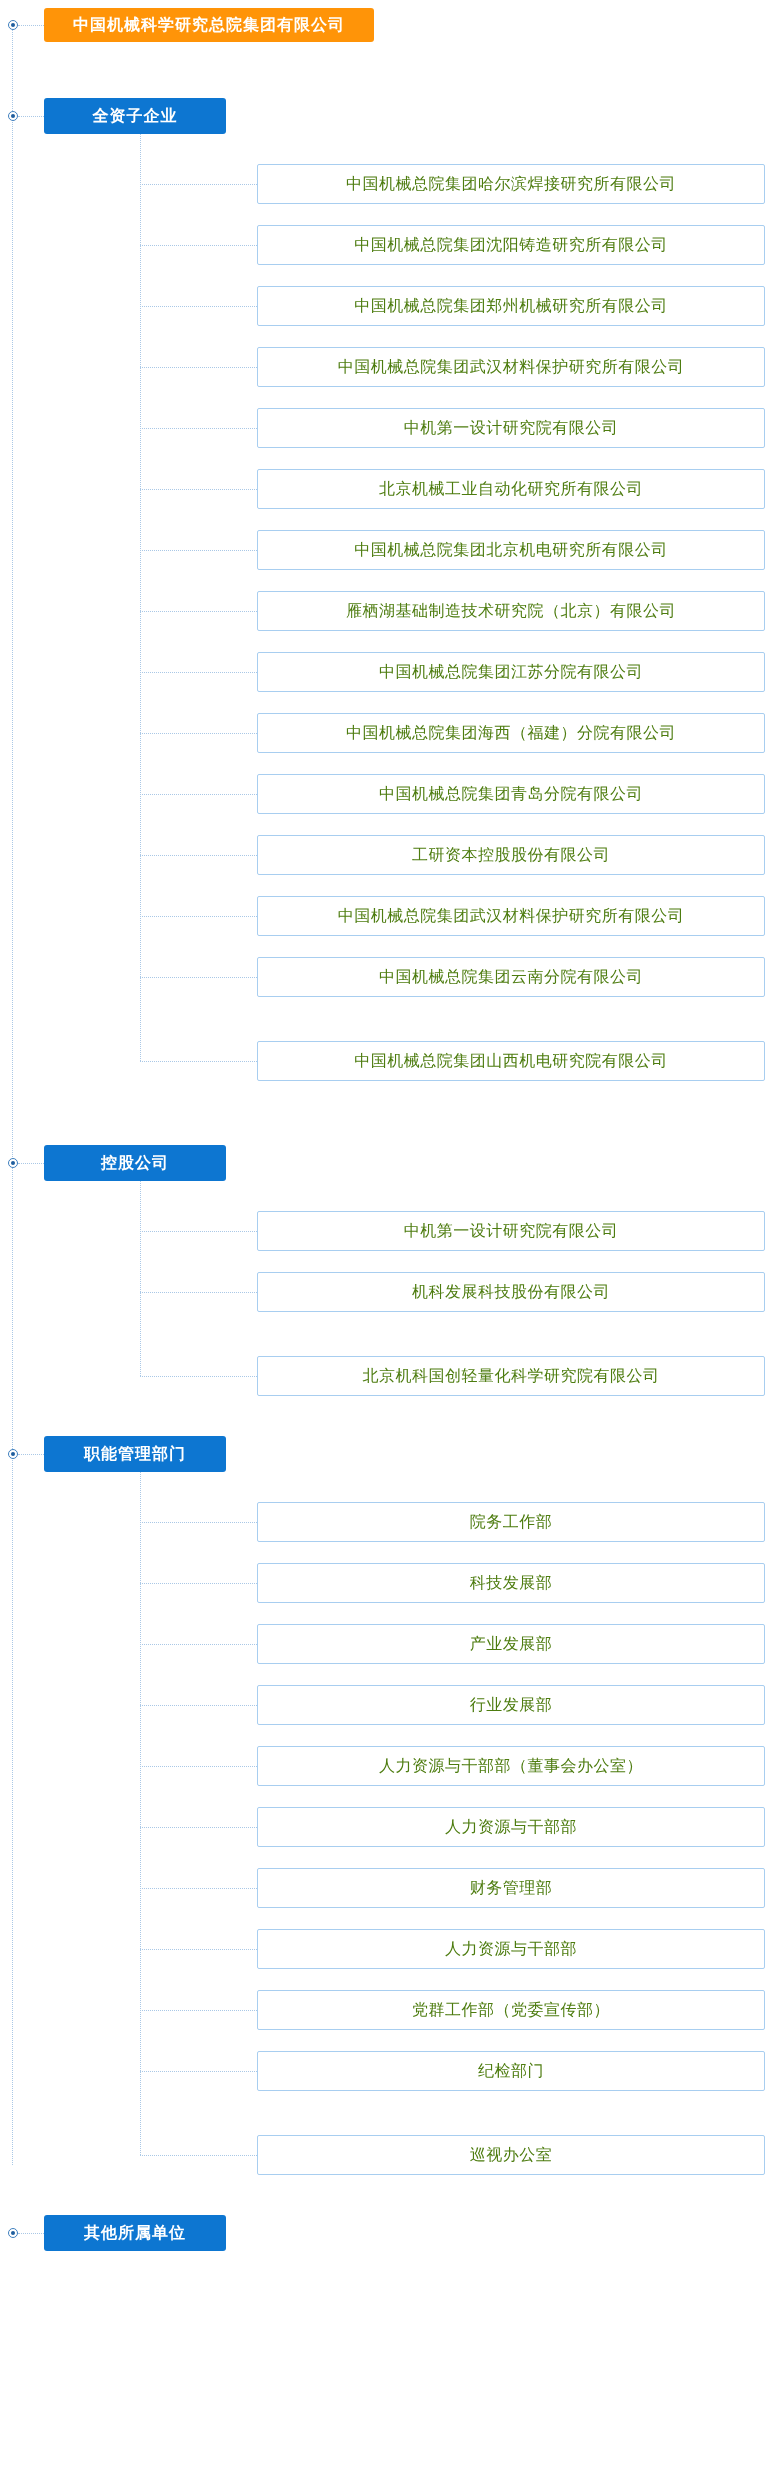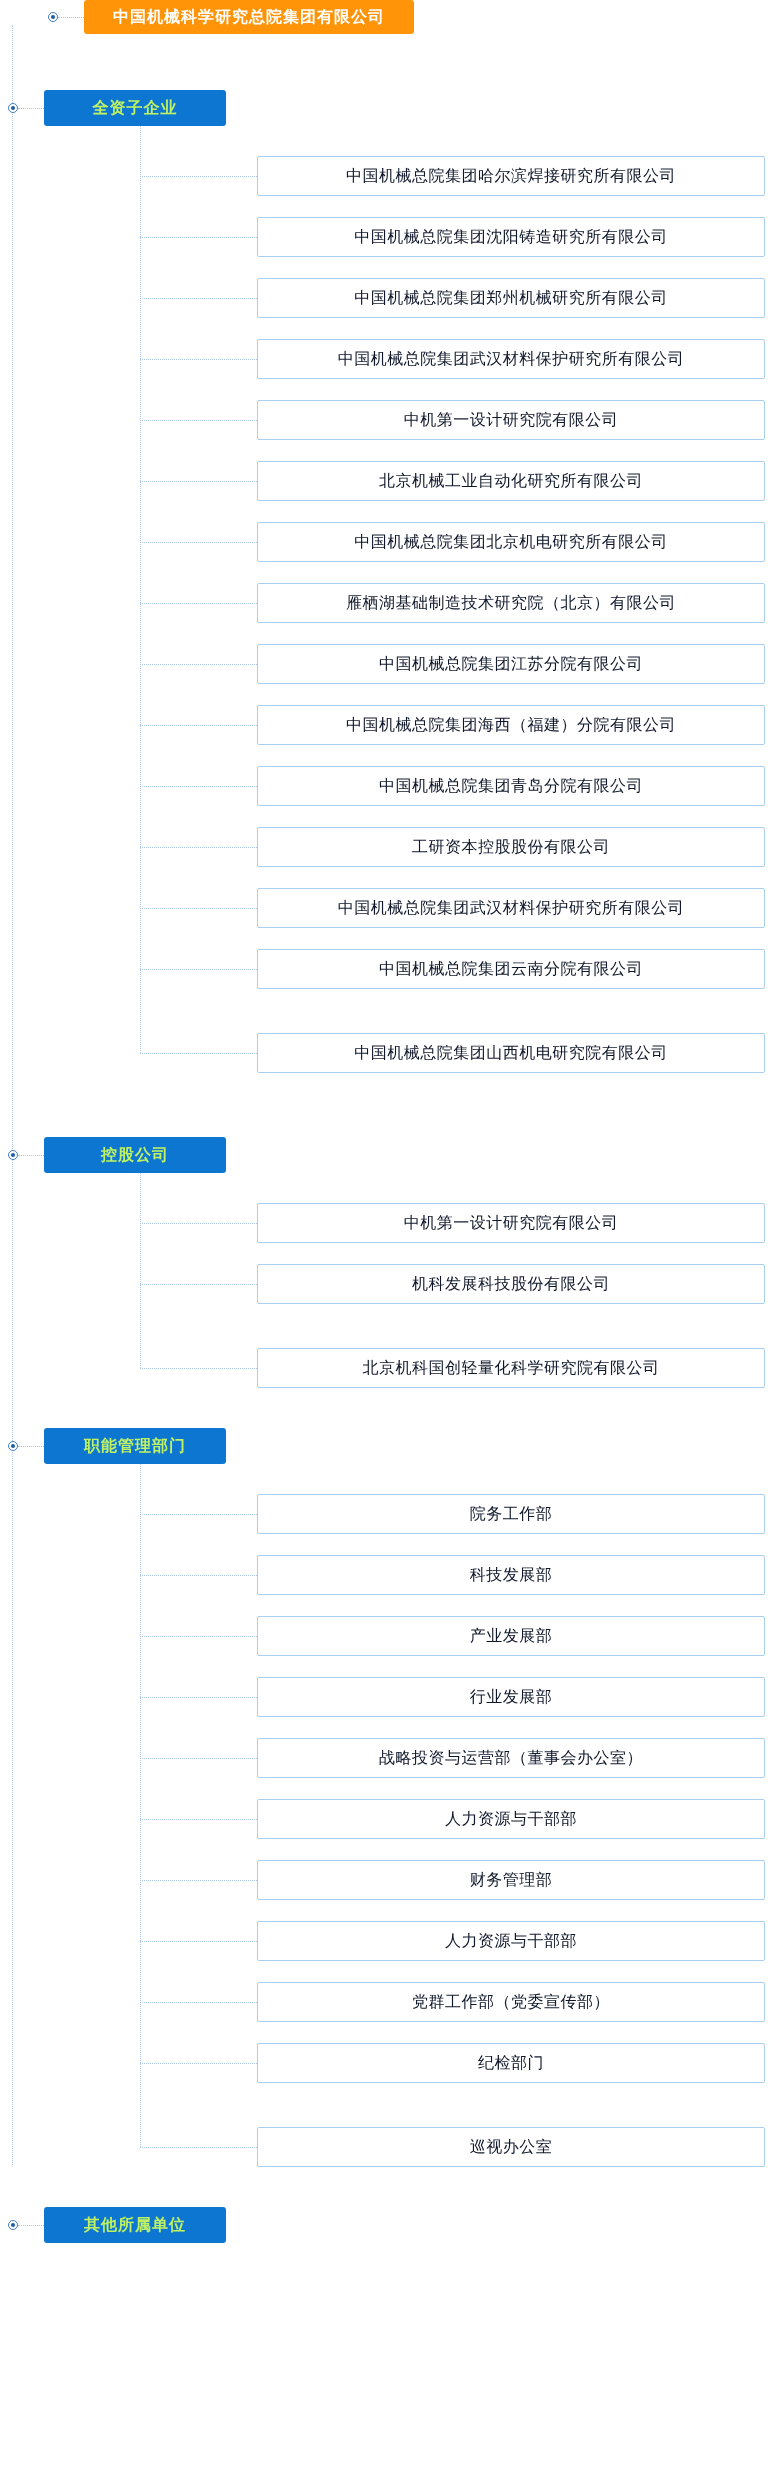--- a/index.html
+++ b/index.html
@@ -4,52 +4,52 @@
 <style>
   * { margin:0; padding:0; box-sizing:border-box; }
   html,body { background:#fff; }
   body { font-family:"Liberation Sans","DejaVu Sans",sans-serif; }
   .chart { position:relative; width:779px; height:2466px; background:#fff; overflow:hidden; }
 
   
   .trunk { position:absolute; left:12px; top:25px; height:2140px; border-left:1px dotted #aac8e6; z-index:0; }
 
   .node-row { display:flex; align-items:center; position:relative; z-index:1; }
-  .root-row { height:34px;padding-left:40px; }
+  .root-row { margin-top:8px; height:34px; }
   .cat-row  { height:36px; }
   .g56 { margin-top:56px; }
   .g64 { margin-top:64px; }
   .g40 { margin-top:40px; }
 
   
   .bullet { flex:none; width:10px; height:10px; margin-left:8px; border:1px solid #3f7fbe;
             border-radius:50%; background:#fff; position:relative; z-index:2; cursor:pointer; }
   .bullet::after { content:""; position:absolute; left:2px; top:2px; width:4px; height:4px;
             border-radius:50%; background:#1f5e9e; }
 
   .hlink { flex:none; width:26px; height:0; border-top:1px dotted #aac8e6; }
 
   .root-box { width:330px; height:34px; background:#ff9408; color:#fff; font-size:16px; font-weight:bold;
               display:flex; align-items:center; justify-content:center; border-radius:3px; letter-spacing:1px; }
-  .cat-box  { width:182px; height:36px; background:#0d76d1; color:#bef264; font-size:16px; font-weight:bold;
+  .cat-box  { width:182px; height:36px; background:#0d76d1; color:#ffffff; font-size:16px; font-weight:bold;
               display:flex; align-items:center; justify-content:center; border-radius:3px; letter-spacing:1px; }
 
   .children { position:relative; padding:30px 0 0 257px; }
   
   .children::before { content:""; position:absolute; left:140px; top:0; bottom:20px;
                       border-left:1px dotted #aac8e6; }
 
   .child-row { position:relative; height:40px; margin-bottom:21px; }
   .child-row:last-child { margin-bottom:0;margin-top:44px; }
   
   .child-row::before { content:""; position:absolute; left:-117px; top:20px; width:117px;
                        border-top:1px dotted #aac8e6; }
 
   .child-box { width:508px; height:40px; background:#fff; border:1px solid #a8cef0; border-radius:2px;
-               color:#0f172a; font-size:16px; display:flex; align-items:center; justify-content:center;
+               color:#4d7c0f; font-size:16px; display:flex; align-items:center; justify-content:center;
                letter-spacing:0.5px; cursor:pointer; }
 </style>
 </head>
 <body>
 
 <div class="chart">
   <div class="trunk"></div>
 
   <div class="node-row root-row">
     <span class="bullet"></span>
@@ -144,21 +144,21 @@
       <div class="child-row">
           <div class="child-box">科技发展部</div>
         </div>
       <div class="child-row">
           <div class="child-box">产业发展部</div>
         </div>
       <div class="child-row">
           <div class="child-box">行业发展部</div>
         </div>
       <div class="child-row">
-          <div class="child-box">战略投资与运营部（董事会办公室）</div>
+          <div class="child-box">人力资源与干部部（董事会办公室）</div>
         </div>
       <div class="child-row">
           <div class="child-box">人力资源与干部部</div>
         </div>
       <div class="child-row">
           <div class="child-box">财务管理部</div>
         </div>
       <div class="child-row">
           <div class="child-box">人力资源与干部部</div>
         </div>

